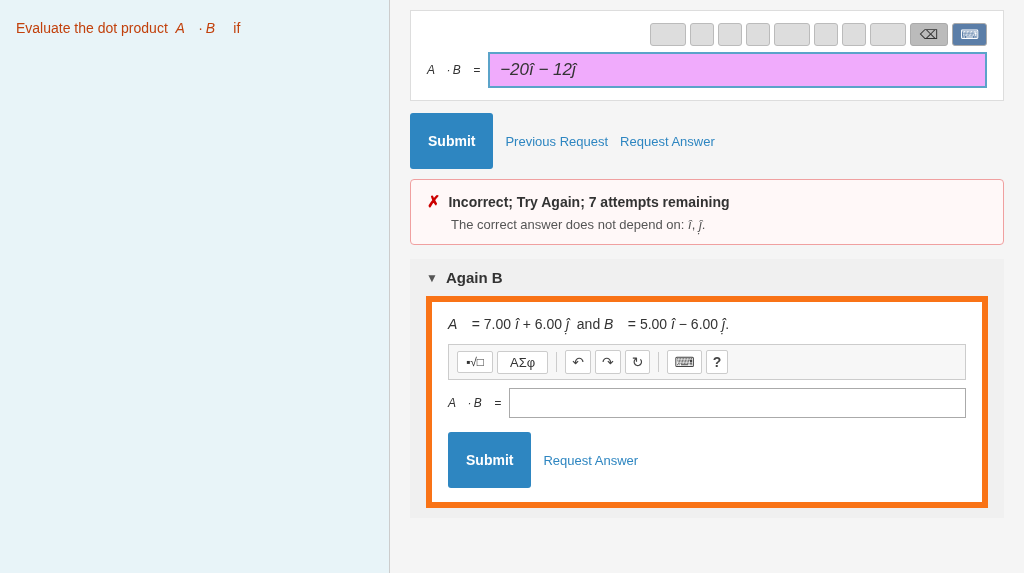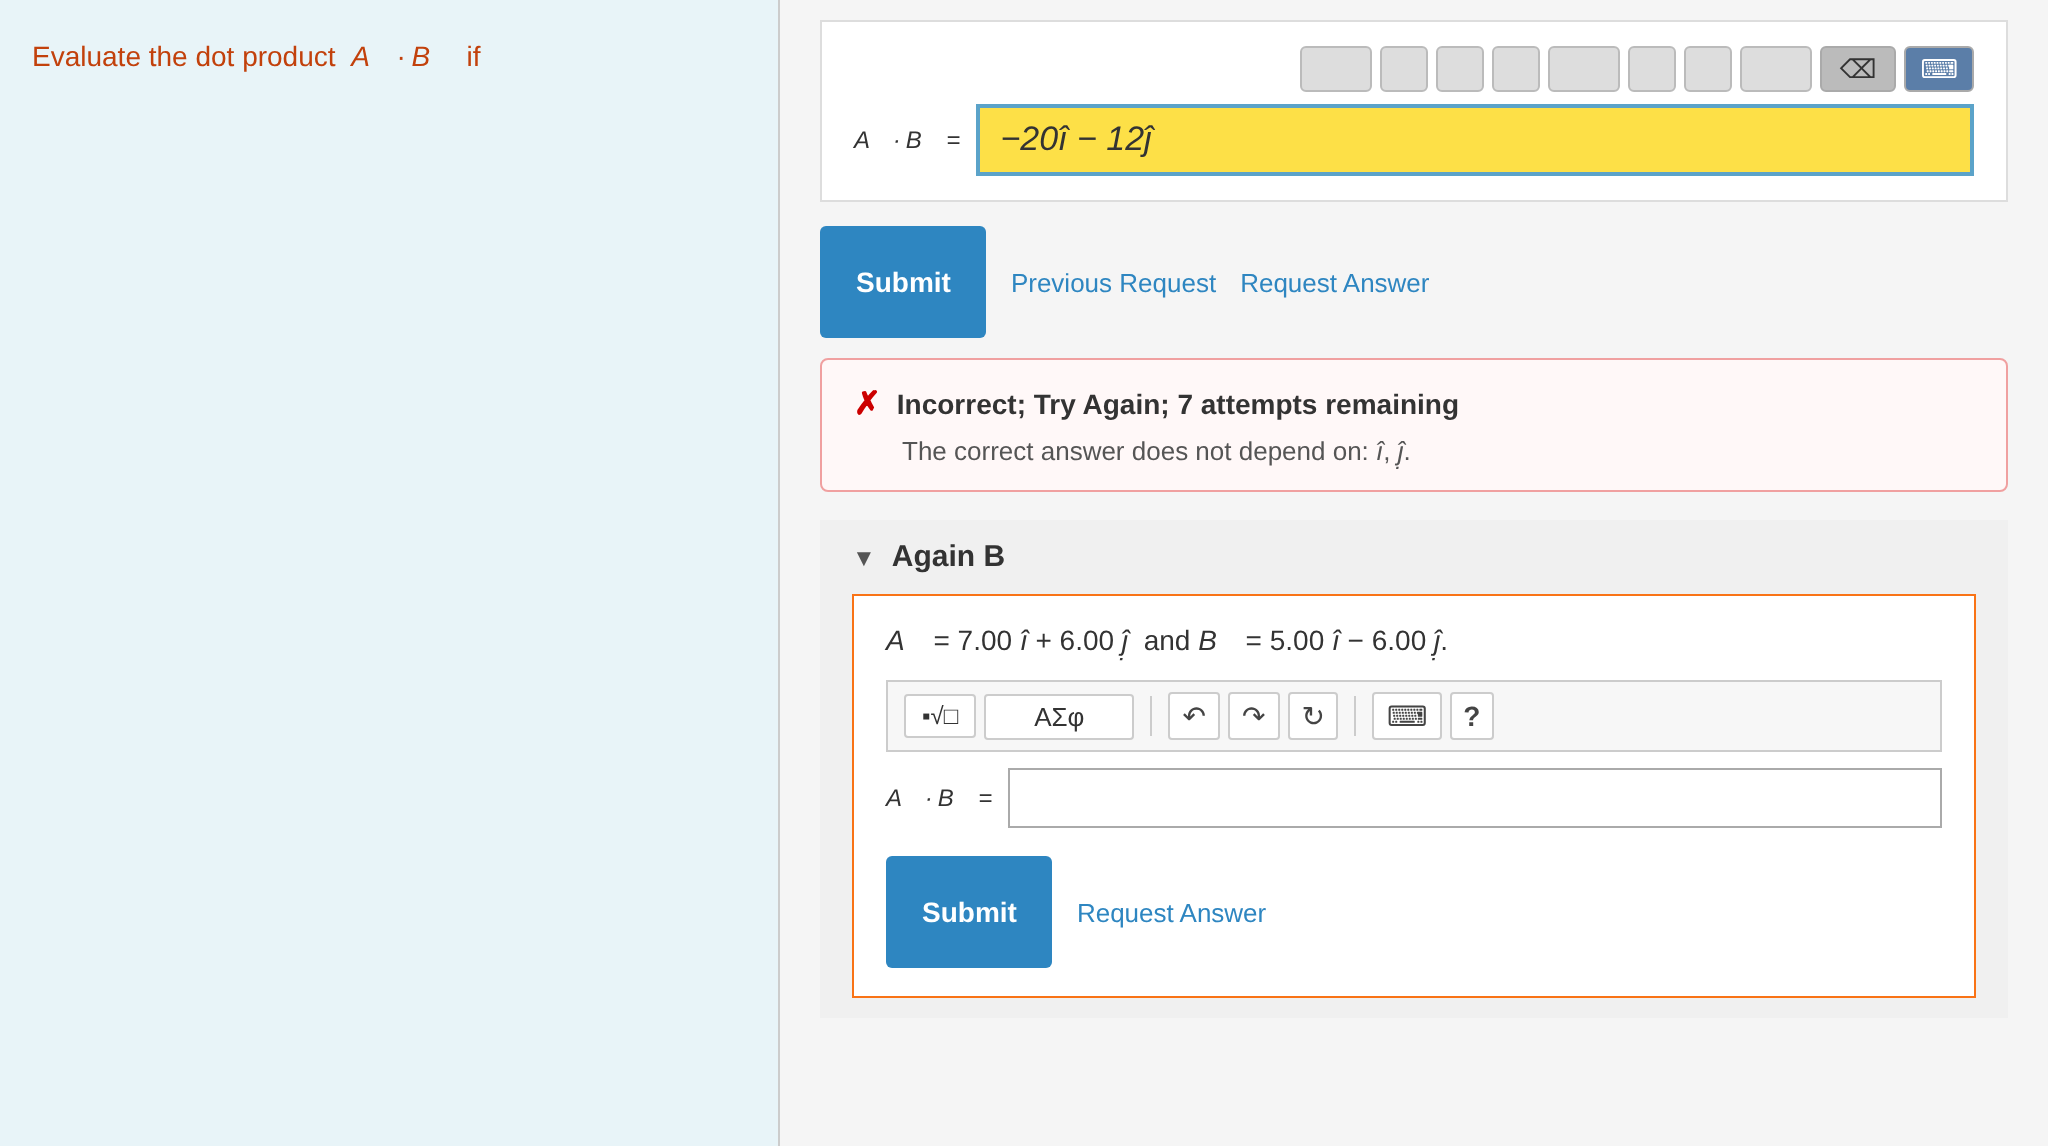--- a/index.html
+++ b/index.html
@@ -73,21 +73,21 @@
 
     .equation-input {
       border: 2px solid #5ba3c9;
       padding: 6px 10px;
       font-size: 16px;
       font-style: italic;
       color: #333;
       flex: 1;
       min-width: 200px;
       outline: none;
-      background: #fde047;
+      background: #f0abfc;
     }
 
     .action-row {
       display: flex;
       align-items: center;
       gap: 12px;
       margin: 12px 0 0 0;
     }
 
     .submit-btn {
@@ -159,21 +159,21 @@
       cursor: pointer;
     }
 
     .chevron {
       font-size: 12px;
       color: #555;
     }
 
     .part-b-inner {
       background: #fff;
-      border: 1px solid #f97316;
+      border: 6px solid #f97316;
       padding: 14px 16px;
     }
 
     .part-b-description {
       font-size: 14px;
       color: #333;
       margin-bottom: 12px;
     }
 
     
@@ -184,21 +184,21 @@
       background: #f7f7f7;
       border: 1px solid #ccc;
       padding: 5px 8px;
       margin-bottom: 8px;
     }
 
     .math-toolbar-btn {
       background: #fff;
       border: 1px solid #ccc;
       border-radius: 2px;
-      padding: 3px 24px;
+      padding: 3px 12px;
       cursor: pointer;
       font-size: 13px;
       color: #333;
     }
 
     .math-toolbar-separator {
       width: 1px;
       height: 20px;
       background: #ccc;
       margin: 0 4px;

